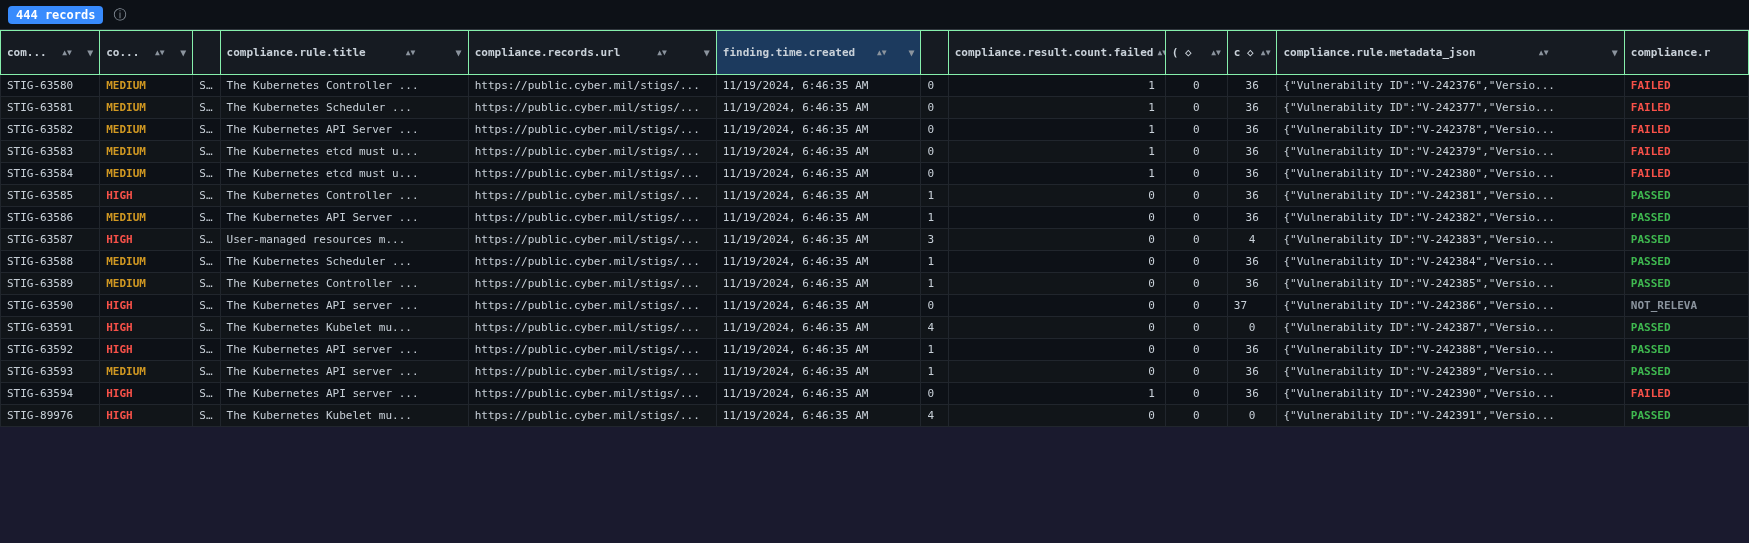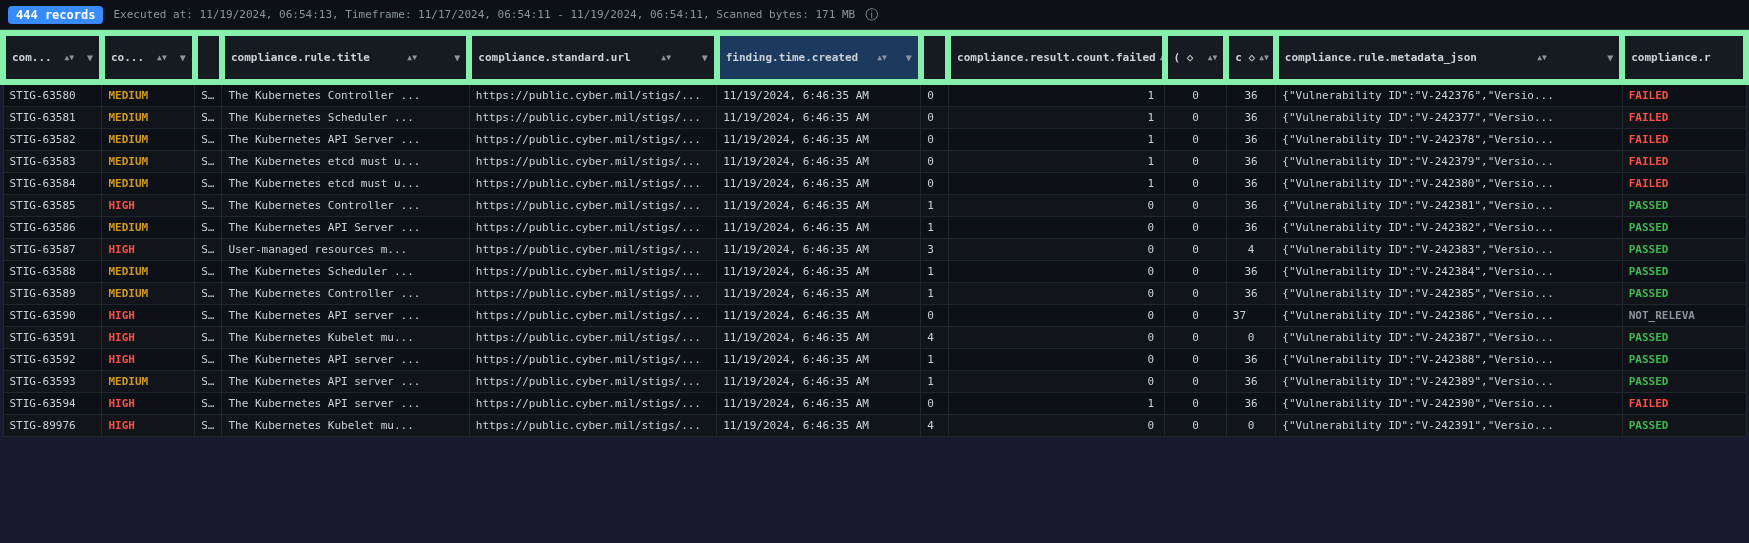--- a/index.html
+++ b/index.html
@@ -53,21 +53,21 @@
     }
     thead tr {
       background: #161b22;
     }
     th {
       background: #161b22;
       color: #c9d1d9;
       font-weight: 600;
       font-size: 11px;
       padding: 15px 6px;
-      border: 6px solid #86efac;
+      border: 1px solid #86efac;
       white-space: nowrap;
       overflow: hidden;
       text-overflow: ellipsis;
       cursor: pointer;
       user-select: none;
     }
     th .col-header {
       display: flex;
       align-items: center;
       justify-content: space-between;
@@ -130,21 +130,20 @@
     .col-c1 { width: 50px; }
     .col-c2 { width: 40px; }
     .col-metadata { width: 280px; }
     .col-result { width: 100px; }
   </style>
 </head>
 <body>
 
 <div class="top-bar">
   <span class="records-badge">444 records</span>
-  <span class="exec-info">Executed at: 11/19/2024, 06:54:13, Timeframe: 11/17/2024, 06:54:11 - 11/19/2024, 06:54:11, Scanned bytes: 171 MB</span>
   <span class="info-icon">ⓘ</span>
 </div>
 
 <div class="table-container">
   <table>
     <thead>
       <tr>
         <th class="col-id">
           <div class="col-header">
             <span>com...</span>
@@ -166,21 +165,21 @@
         </th>
         <th class="col-rule-title">
           <div class="col-header">
             <span>compliance.rule.title</span>
             <span class="sort-icons">▲▼</span>
             <span class="filter-icon">▼</span>
           </div>
         </th>
         <th class="col-standard-url">
           <div class="col-header">
-            <span>compliance.standard.url</span>
+            <span>compliance.records.url</span>
             <span class="sort-icons">▲▼</span>
             <span class="filter-icon">▼</span>
           </div>
         </th>
         <th class="col-time" style="background:#1c3a5e;">
           <div class="col-header">
             <span>finding.time.created</span>
             <span class="sort-icons">▲▼</span>
             <span class="filter-icon">▼</span>
           </div>

